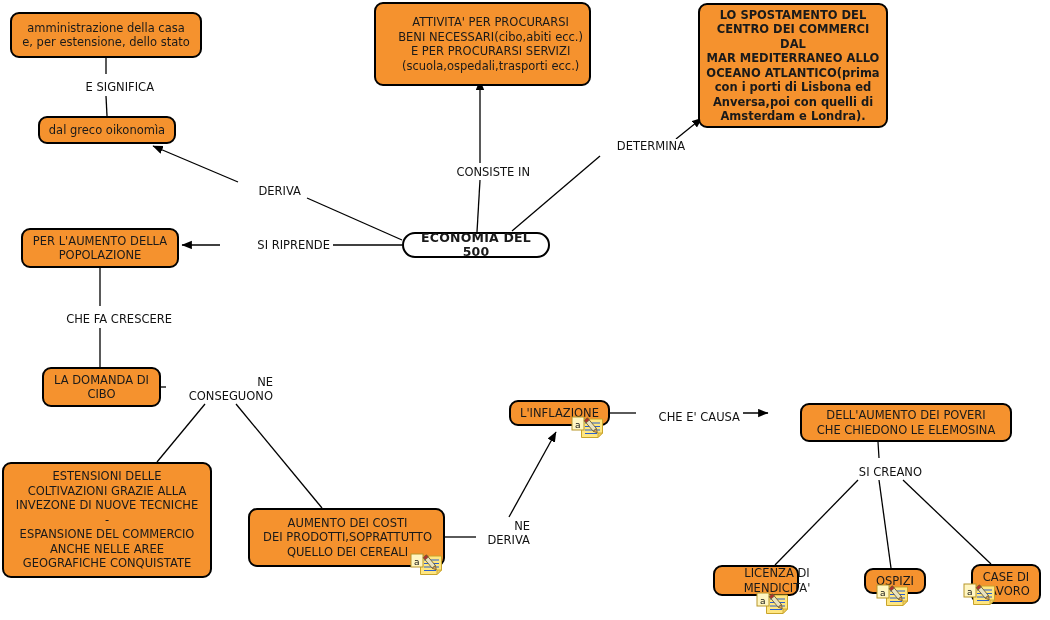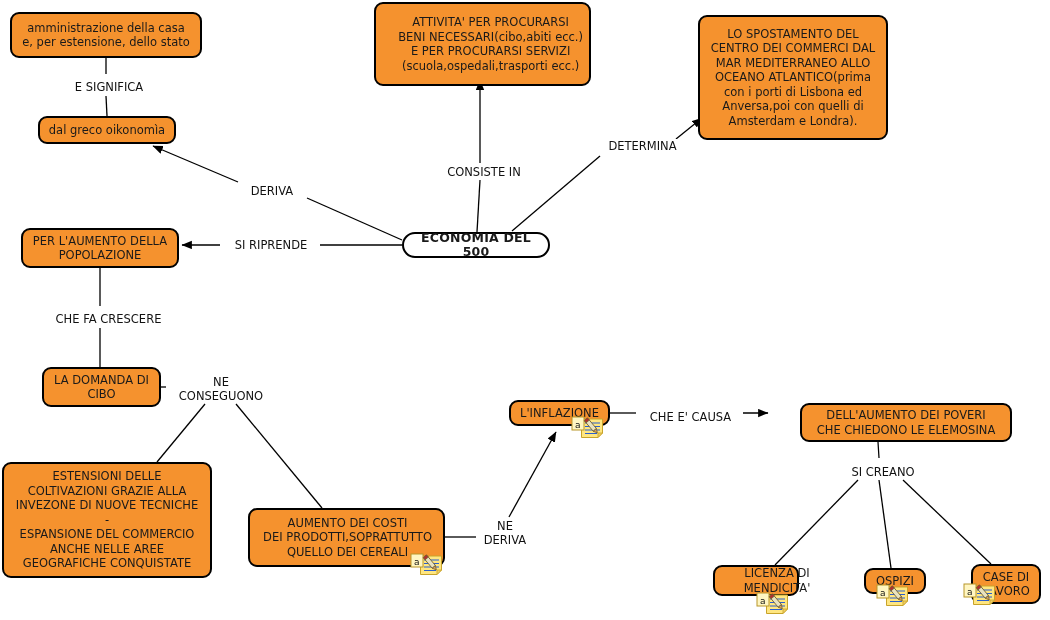--- a/index.html
+++ b/index.html
@@ -50,21 +50,21 @@
     letter-spacing: 0.2px;
     align-items: center;
   }
   .edge-label {
     position: absolute;
     font-family: "DejaVu Sans", sans-serif;
     font-size: 11.5px;
     line-height: 14px;
     color: #111111;
     background: #ffffff;
-    text-align: center;
+    text-align: right;
     white-space: pre-line;
     padding: 0 3px;
     z-index: 2;
   }
   
   .note-icon {
     position: absolute;
     width: 34px;
     height: 25px;
     z-index: 5;
@@ -119,21 +119,21 @@
     <line x1="903" y1="480" x2="991" y2="564" stroke="#000" stroke-width="1.3"></line>
   </svg>
 
   <div id="node-layer">
       <div class="node" style="left: 10px; top: 12px; width: 192px; height: 46px;"><span>amministrazione della casa
 e, per estensione, dello stato</span></div>
       <div class="node" style="left: 374px; top: 2px; width: 217px; height: 84px; justify-content: flex-end;"><span>ATTIVITA' PER PROCURARSI
 BENI NECESSARI(cibo,abiti ecc.)
 E PER PROCURARSI SERVIZI
 (scuola,ospedali,trasporti ecc.)</span></div>
-      <div class="node" style="left: 698px; top: 15px; width: 190px; height: 125px;"><span>LO SPOSTAMENTO DEL
+      <div class="node" style="left: 698px; top: 3px; width: 190px; height: 125px; font-weight: bold;"><span>LO SPOSTAMENTO DEL
 CENTRO DEI COMMERCI DAL
 MAR MEDITERRANEO ALLO
 OCEANO ATLANTICO(prima
 con i porti di Lisbona ed
 Anversa,poi con quelli di
 Amsterdam e Londra).</span></div>
       <div class="node" style="left: 38px; top: 116px; width: 138px; height: 28px;"><span>dal greco oikonomìa</span></div>
       <div class="node root" style="left: 402px; top: 232px; width: 148px; height: 26px;"><span>ECONOMIA DEL 500</span></div>
       <div class="node" style="left: 21px; top: 228px; width: 158px; height: 40px;"><span>PER L'AUMENTO DELLA
 POPOLAZIONE</span></div>
@@ -241,21 +241,21 @@
             <path d="M19.2,15 L23.4,15 L21.3,19 Z" fill="#D8A060" stroke="#6B5A2A" stroke-width="0.7"></path>
             <rect x="19.2" y="1" width="4.2" height="3" fill="#B03030" stroke="#6B5A2A" stroke-width="0.7"></rect>
           </g>
         </svg></div>
     </div>
   <div id="label-layer">
       <div class="edge-label" style="left: 61px; top: 80px; width: 90px;">E SIGNIFICA</div>
       <div class="edge-label" style="left: 435px; top: 165px; width: 92px;">CONSISTE IN</div>
       <div class="edge-label" style="left: 597px; top: 139px; width: 85px;">DETERMINA</div>
       <div class="edge-label" style="left: 240px; top: 184px; width: 58px;">DERIVA</div>
-      <div class="edge-label" style="left: 222px; top: 238px; width: 92px;">SI RIPRENDE</div>
+      <div class="edge-label" style="left: 235px; top: 238px; width: 92px;">SI RIPRENDE</div>
       <div class="edge-label" style="left: 42px; top: 312px; width: 127px;">CHE FA CRESCERE</div>
       <div class="edge-label" style="left: 166px; top: 375px; width: 104px;">NE
 CONSEGUONO</div>
       <div class="edge-label" style="left: 477px; top: 519px; width: 50px;">NE
 DERIVA</div>
       <div class="edge-label" style="left: 638px; top: 410px; width: 99px;">CHE E' CAUSA</div>
       <div class="edge-label" style="left: 841px; top: 465px; width: 78px;">SI CREANO</div>
     </div>
 
 </div>

